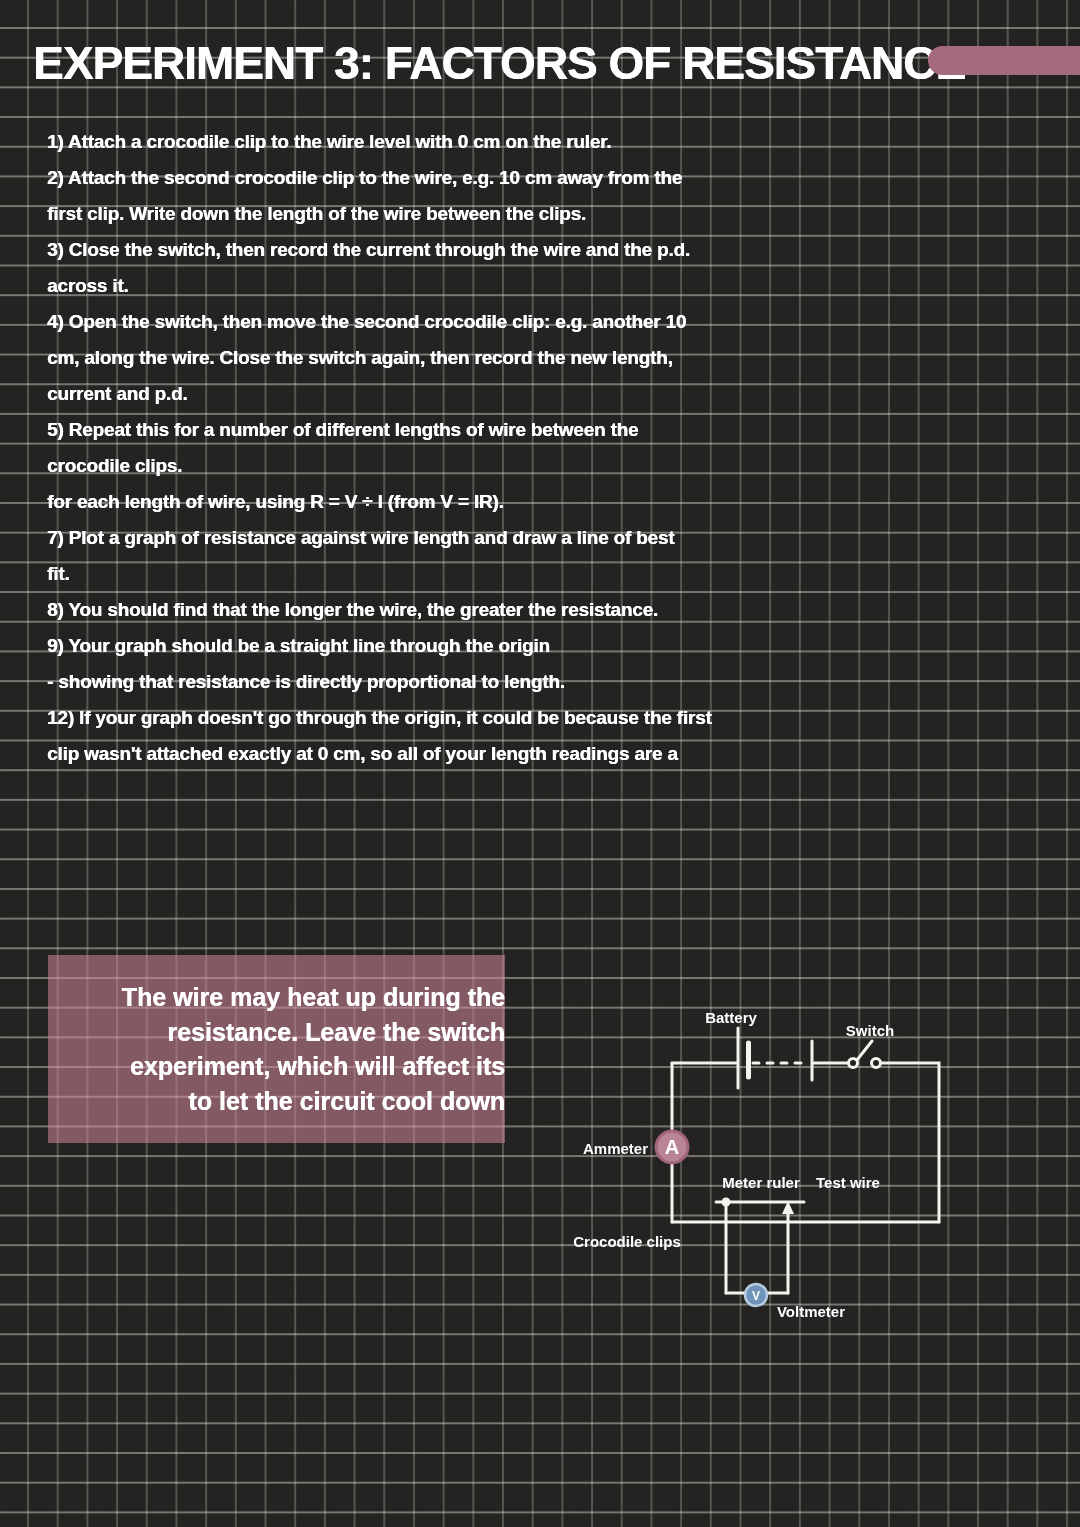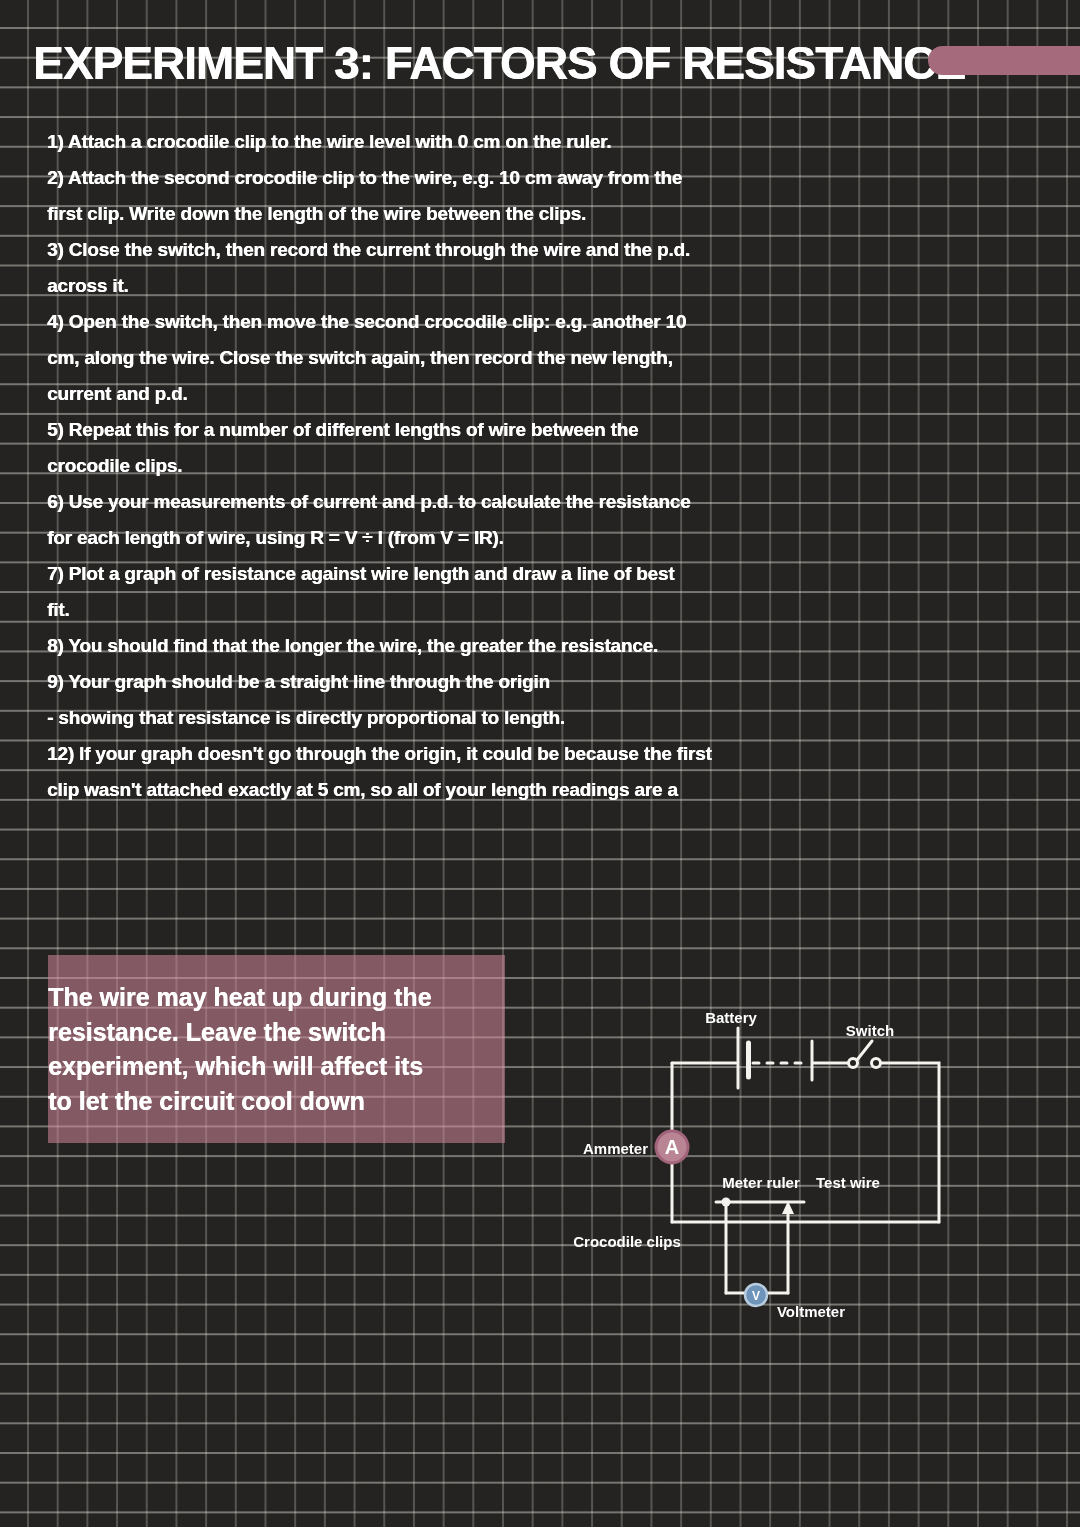--- a/index.html
+++ b/index.html
@@ -32,21 +32,21 @@
     position:absolute; left:33px; top:124px; right:10px;
     font-size:19px; font-weight:bold; letter-spacing:-0.2px;
     line-height:36px; white-space:nowrap;margin-left:14px;
   }
   .steps div { text-shadow:0.4px 0 0 #fff; }
   .note-box {
     position:absolute; left:48px; top:955px;
     width:457px; height:188px;
     background:rgba(210,137,154,0.55);
     display:flex; flex-direction:column; justify-content:center;
-    text-align:left;
+    text-align:right;
     font-size:25px; font-weight:bold;
     line-height:34.5px;
   }
   .note-box div { text-shadow:0.4px 0 0 #fff; }
   .circuit { position:absolute; left:540px; top:990px; width:420px; height:340px; }
   .circuit svg text {
     font-family:"Liberation Sans", sans-serif;
     font-weight:bold; fill:#ffffff; font-size:15px;
   }
   .circuit svg .meter-letter-a { font-size:20px; }
@@ -64,29 +64,28 @@
     <div>1) Attach a crocodile clip to the wire level with 0 cm on the ruler.</div>
     <div>2) Attach the second crocodile clip to the wire, e.g. 10 cm away from the</div>
     <div>first clip. Write down the length of the wire between the clips.</div>
     <div>3) Close the switch, then record the current through the wire and the p.d.</div>
     <div>across it.</div>
     <div>4) Open the switch, then move the second crocodile clip: e.g. another 10</div>
     <div>cm, along the wire. Close the switch again, then record the new length,</div>
     <div>current and p.d.</div>
     <div>5) Repeat this for a number of different lengths of wire between the</div>
     <div>crocodile clips.</div>
-    <div>6) Use your measurements of current and p.d. to calculate the resistance</div>
     <div>for each length of wire, using R = V ÷ I (from V = IR).</div>
     <div>7) Plot a graph of resistance against wire length and draw a line of best</div>
     <div>fit.</div>
     <div>8) You should find that the longer the wire, the greater the resistance.</div>
     <div>9) Your graph should be a straight line through the origin</div>
     <div>- showing that resistance is directly proportional to length.</div>
     <div>12) If your graph doesn't go through the origin, it could be because the first</div>
-    <div>clip wasn't attached exactly at 5 cm, so all of your length readings are a</div>
+    <div>clip wasn't attached exactly at 0 cm, so all of your length readings are a</div>
   </div>
 
   <div class="note-box">
     <div>The wire may heat up during the</div>
     <div>resistance. Leave the switch</div>
     <div>experiment, which will affect its</div>
     <div>to let the circuit cool down</div>
   </div>
 
   <div class="circuit">

